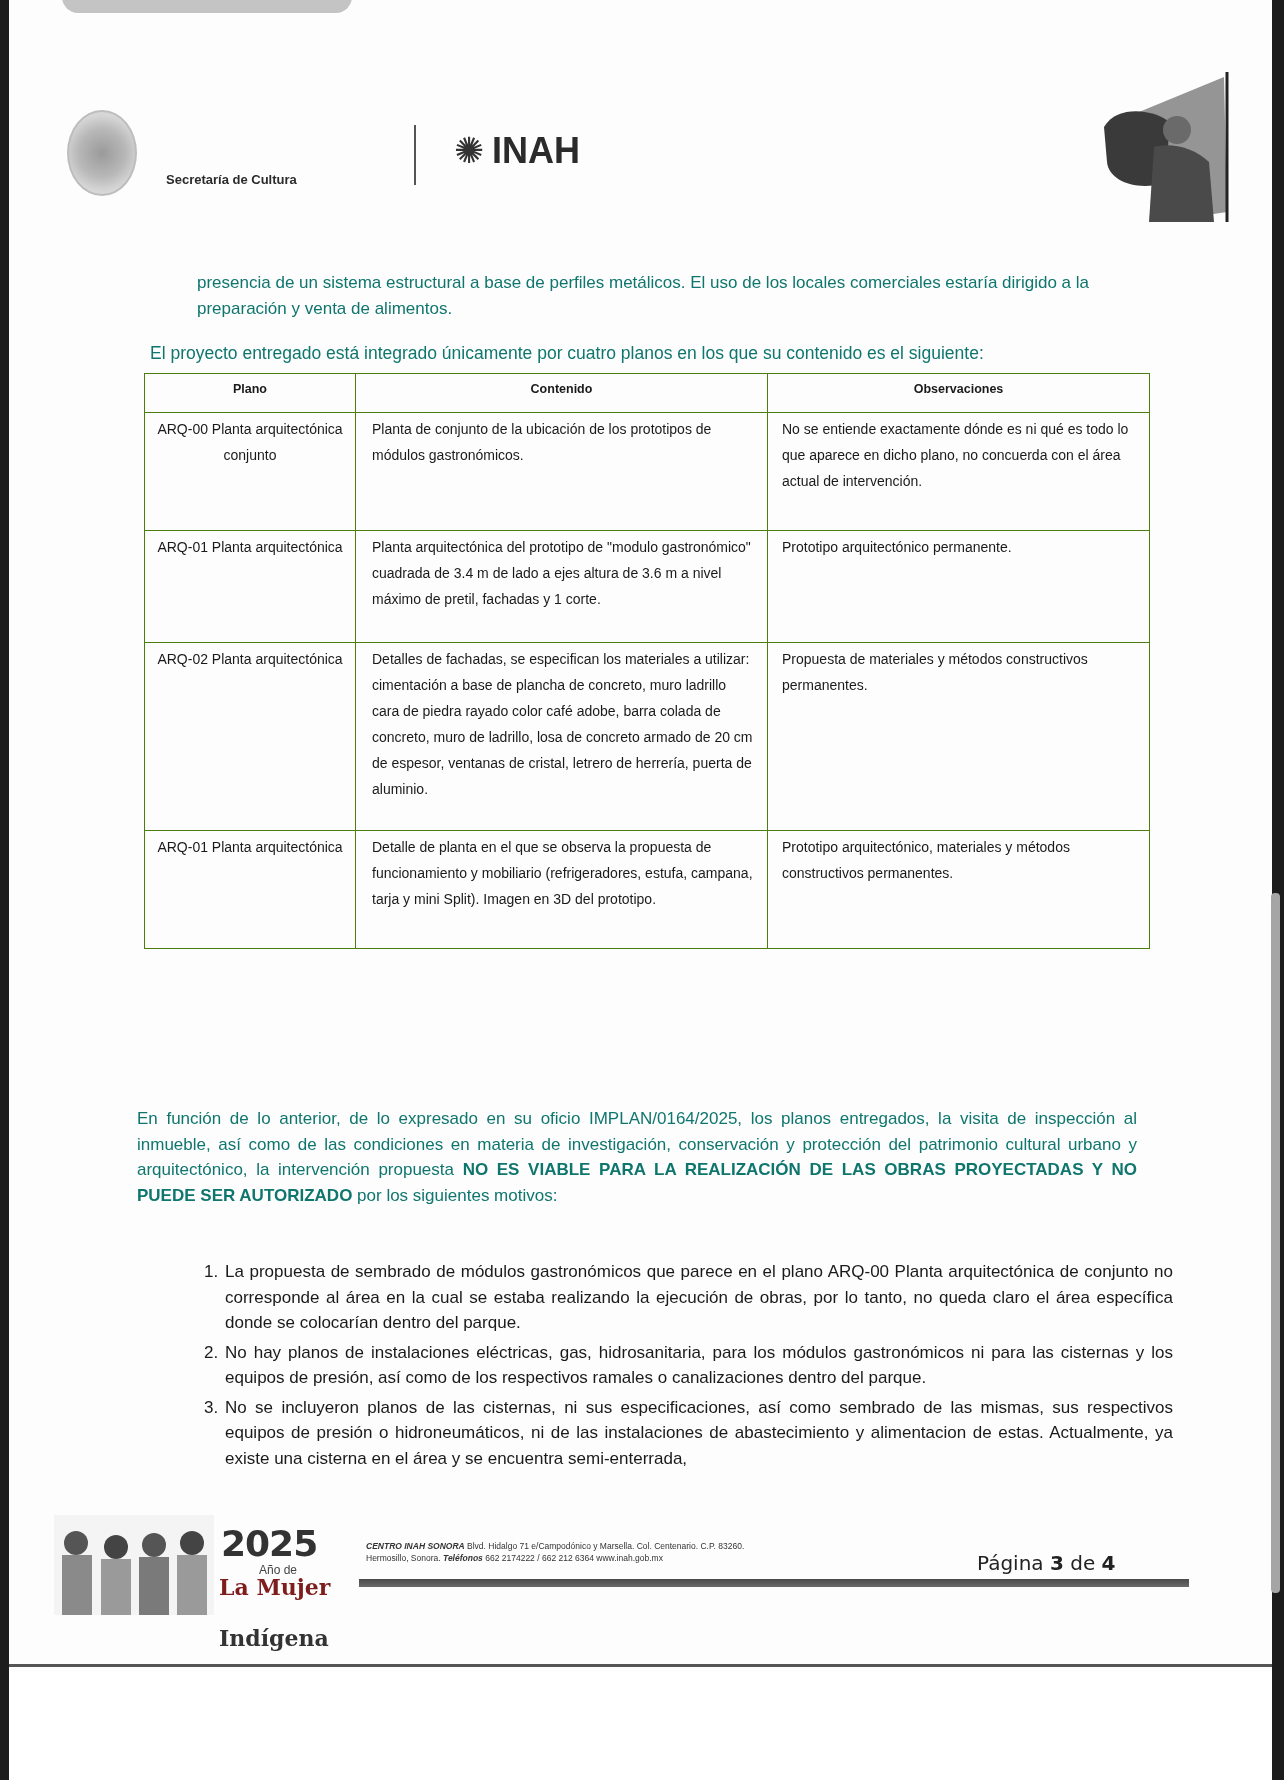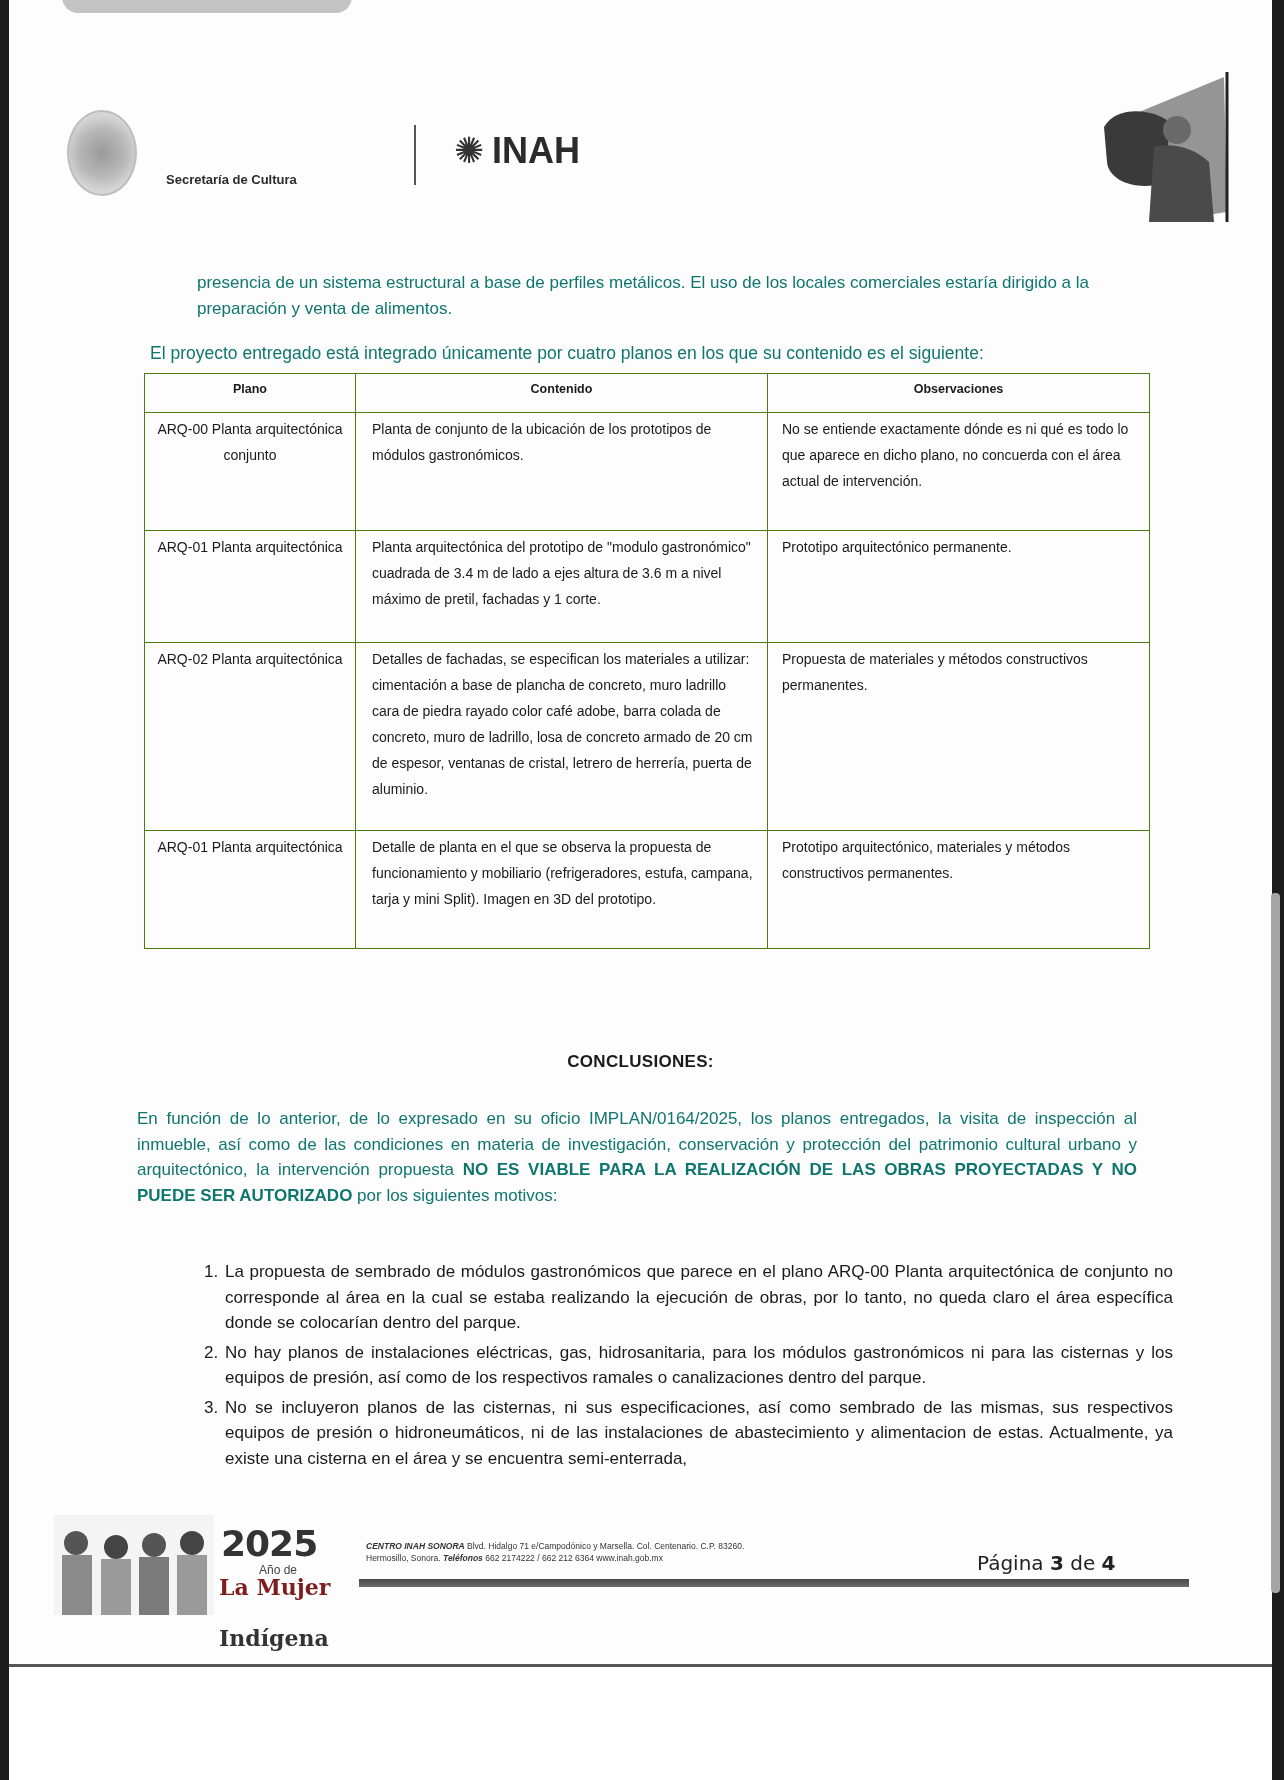--- a/index.html
+++ b/index.html
@@ -159,21 +159,20 @@
           <td class="c3">Propuesta de materiales y métodos constructivos permanentes.</td>
         </tr>
         <tr style="height:118px">
           <td class="c1">ARQ-01 Planta arquitectónica</td>
           <td class="c2">Detalle de planta en el que se observa la propuesta de funcionamiento y mobiliario (refrigeradores, estufa, campana, tarja y mini Split). Imagen en 3D del prototipo.</td>
           <td class="c3">Prototipo arquitectónico, materiales y métodos constructivos permanentes.</td>
         </tr>
       </tbody>
     </table>
 
-    <div class="conclusiones-title">CONCLUSIONES:</div>
     <div class="para p-conc"><span>En función de lo anterior, de lo expresado en su oficio IMPLAN/0164/2025, los planos entregados, la visita de inspección al inmueble, así como de las condiciones en materia de investigación, conservación y protección del patrimonio cultural urbano y arquitectónico, la intervención propuesta </span><b>NO ES VIABLE PARA LA REALIZACIÓN DE LAS OBRAS PROYECTADAS Y NO PUEDE SER AUTORIZADO</b><span> por los siguientes motivos:</span></div>
 
     <ol class="motivos">
       <li>La propuesta de sembrado de módulos gastronómicos que parece en el plano ARQ-00 Planta arquitectónica de conjunto no corresponde al área en la cual se estaba realizando la ejecución de obras, por lo tanto, no queda claro el área específica donde se colocarían dentro del parque.</li>
       <li>No hay planos de instalaciones eléctricas, gas, hidrosanitaria, para los módulos gastronómicos ni para las cisternas y los equipos de presión, así como de los respectivos ramales o canalizaciones dentro del parque.</li>
       <li>No se incluyeron planos de las cisternas, ni sus especificaciones, así como sembrado de las mismas, sus respectivos equipos de presión o hidroneumáticos, ni de las instalaciones de abastecimiento y alimentacion de estas. Actualmente, ya existe una cisterna en el área y se encuentra semi-enterrada,</li>
     </ol>
 
     <svg class="women-illustration" viewBox="0 0 160 100">
       <rect x="0" y="0" width="160" height="100" fill="#f4f4f4"></rect>

